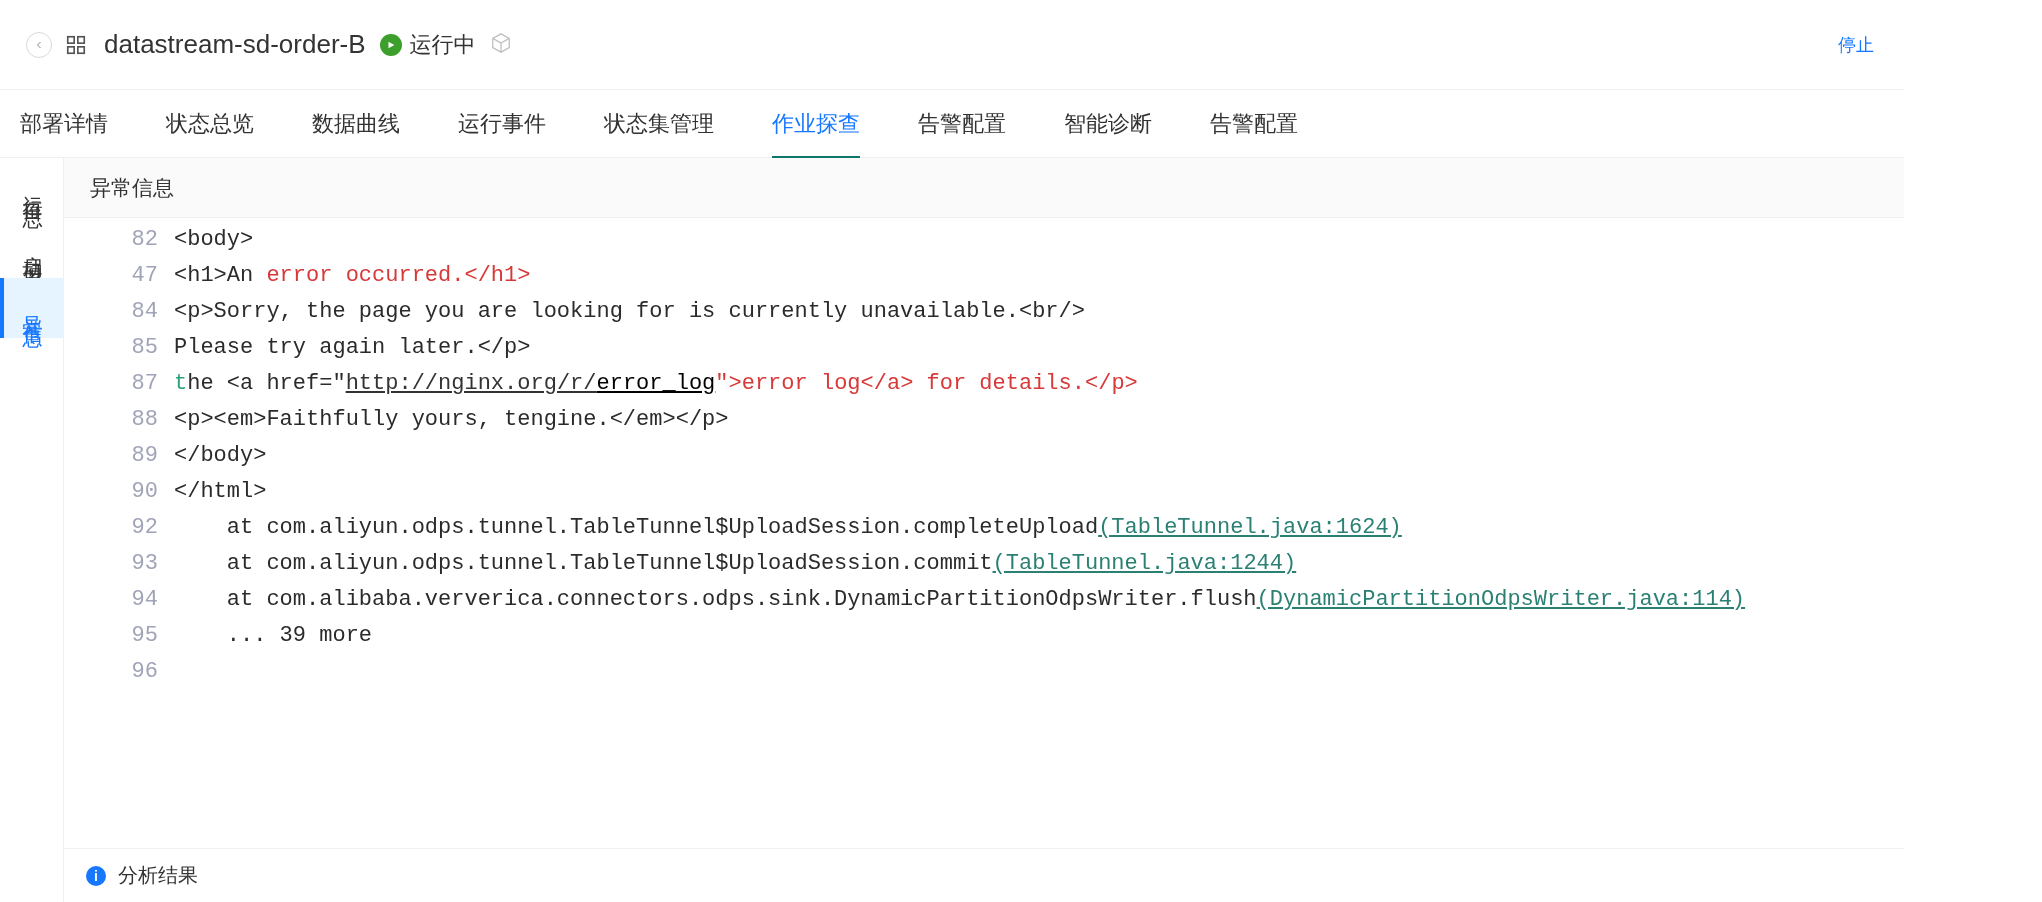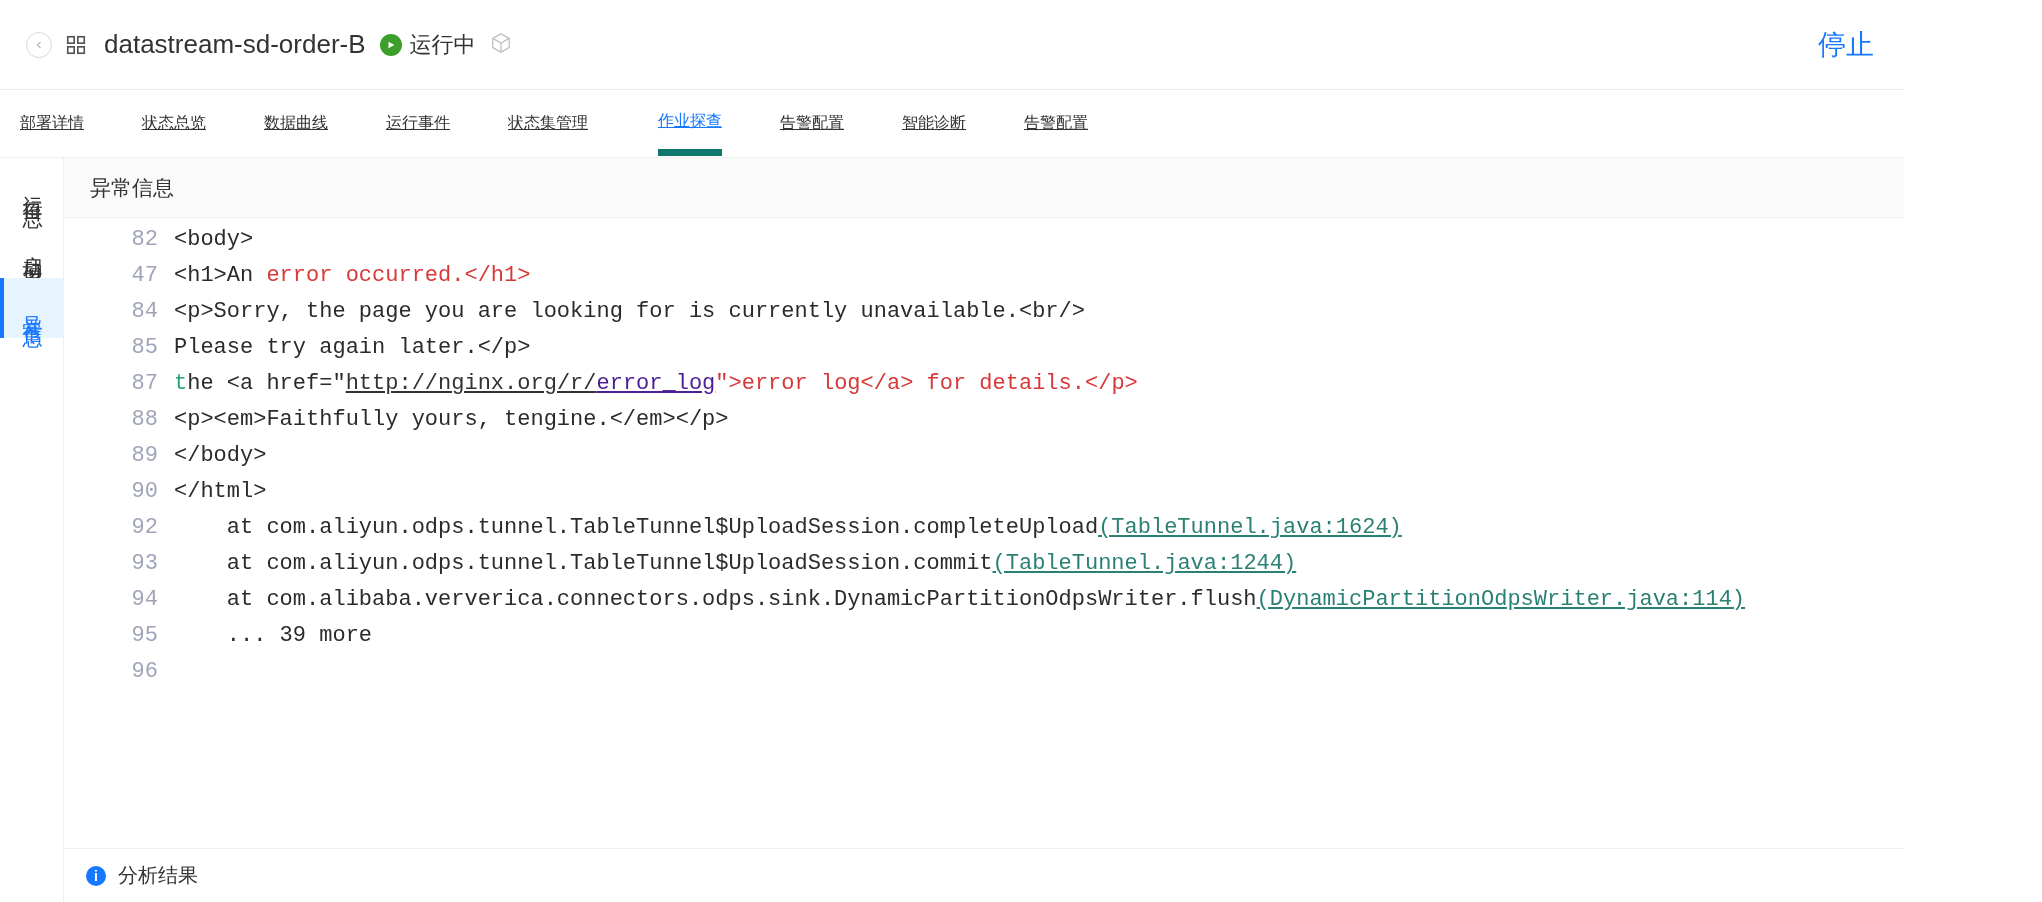--- a/index.html
+++ b/index.html
@@ -7,40 +7,40 @@
 .root { width:1904px; height:902px; position:relative; }
 .header { height:90px; display:flex; align-items:center; padding:0 26px; border-bottom:1px solid #eee; }
 .back-btn { width:26px; height:26px; border:1px solid #d9d9d9; border-radius:50%; display:flex; align-items:center; justify-content:center; margin-right:12px; }
 .header-icon { width:24px; height:24px; display:flex; align-items:center; justify-content:center; margin-right:16px; color:#555; }
 .title { font-size:26px; font-weight:500; color:#333; margin-right:14px; letter-spacing:0; }
 .status-dot { width:22px; height:22px; border-radius:50%; background:#3c9e2b; display:flex; align-items:center; justify-content:center; margin-right:8px; }
 .status-dot svg { width:10px; height:10px; }
 .status-text { font-size:22px; color:#333; margin-right:14px; }
 .cube-icon { color:#bfbfbf; }
 .header-spacer { flex:1; }
-.stop-link { font-size:28px; color:#1677ff; margin-right:4px; }
+.stop-link { font-size:18px; color:#1677ff; margin-right:4px; }
 .tabs { height:68px; display:flex; align-items:center; padding:0 20px; border-bottom:1px solid #f0f0f0; gap:58px; }
-.tab { font-size:16px; color:#333; padding-bottom:20px; padding-top:20px; white-space:nowrap; cursor:pointer;text-decoration:underline; }
-.tab.active { color:#1677ff; border-bottom:7px solid #0f766e; padding-bottom:17px;margin-left:12px; }
+.tab { font-size:22px; color:#333; padding-bottom:20px; padding-top:20px; white-space:nowrap; cursor:pointer; }
+.tab.active { color:#1677ff; border-bottom:3px solid #0f766e; padding-bottom:17px; }
 .body { display:flex; height:calc(100% - 158px); }
 .sidebar { width:64px; border-right:1px solid #f0f0f0; display:flex; flex-direction:column; }
 .sidebar-item { writing-mode:vertical-rl; text-orientation:upright; display:flex; align-items:center; justify-content:center; padding:22px 0; font-size:20px; color:#333; cursor:pointer; letter-spacing:4px; border-left:4px solid transparent; }
 .sidebar-item.active { color:#1677ff; background:#e6f4ff; border-left-color:#1677ff; }
 .main { flex:1; display:flex; flex-direction:column; overflow:hidden; }
 .section-header { height:60px; padding:0 26px; display:flex; align-items:center; border-bottom:1px solid #f0f0f0; background:#fafafa; }
 .section-title { font-size:21px; color:#333; }
 .code-area { flex:1; overflow:auto; font-family:Menlo,Monaco,"Courier New",monospace; font-size:22px; line-height:36px; background:#fff; padding-top:4px; }
 .code-line { display:flex; }
 .gutter { width:110px; text-align:right; padding-right:16px; color:#a0a4b8; user-select:none; flex-shrink:0; }
 .code-content { white-space:pre; color:#2b2b2b; }
 .tok-red { color:#d73838; font-weight:500; }
 .tok-green { color:#2da17d; }
 .tok-tealu { color:#2b8074; text-decoration:underline; }
 .tok-link { color:#333; text-decoration:underline; }
-.tok-linkred { color:#4c1d95; text-decoration:underline;margin-top:16px; }
+.tok-linkred { color:#000000; text-decoration:underline;margin-top:16px; }
 .footer { height:54px; display:flex; align-items:center; padding:0 22px; border-top:1px solid #f0f0f0; gap:12px; font-size:20px; color:#333; }
 .info-icon { width:20px; height:20px; border-radius:50%; background:#1677ff; color:#fff; display:flex; align-items:center; justify-content:center; font-size:14px; font-weight:bold; }
 </style>
 </head>
 <body>
 
 <div class="root">
 
   <div class="header">
     <div class="back-btn">

